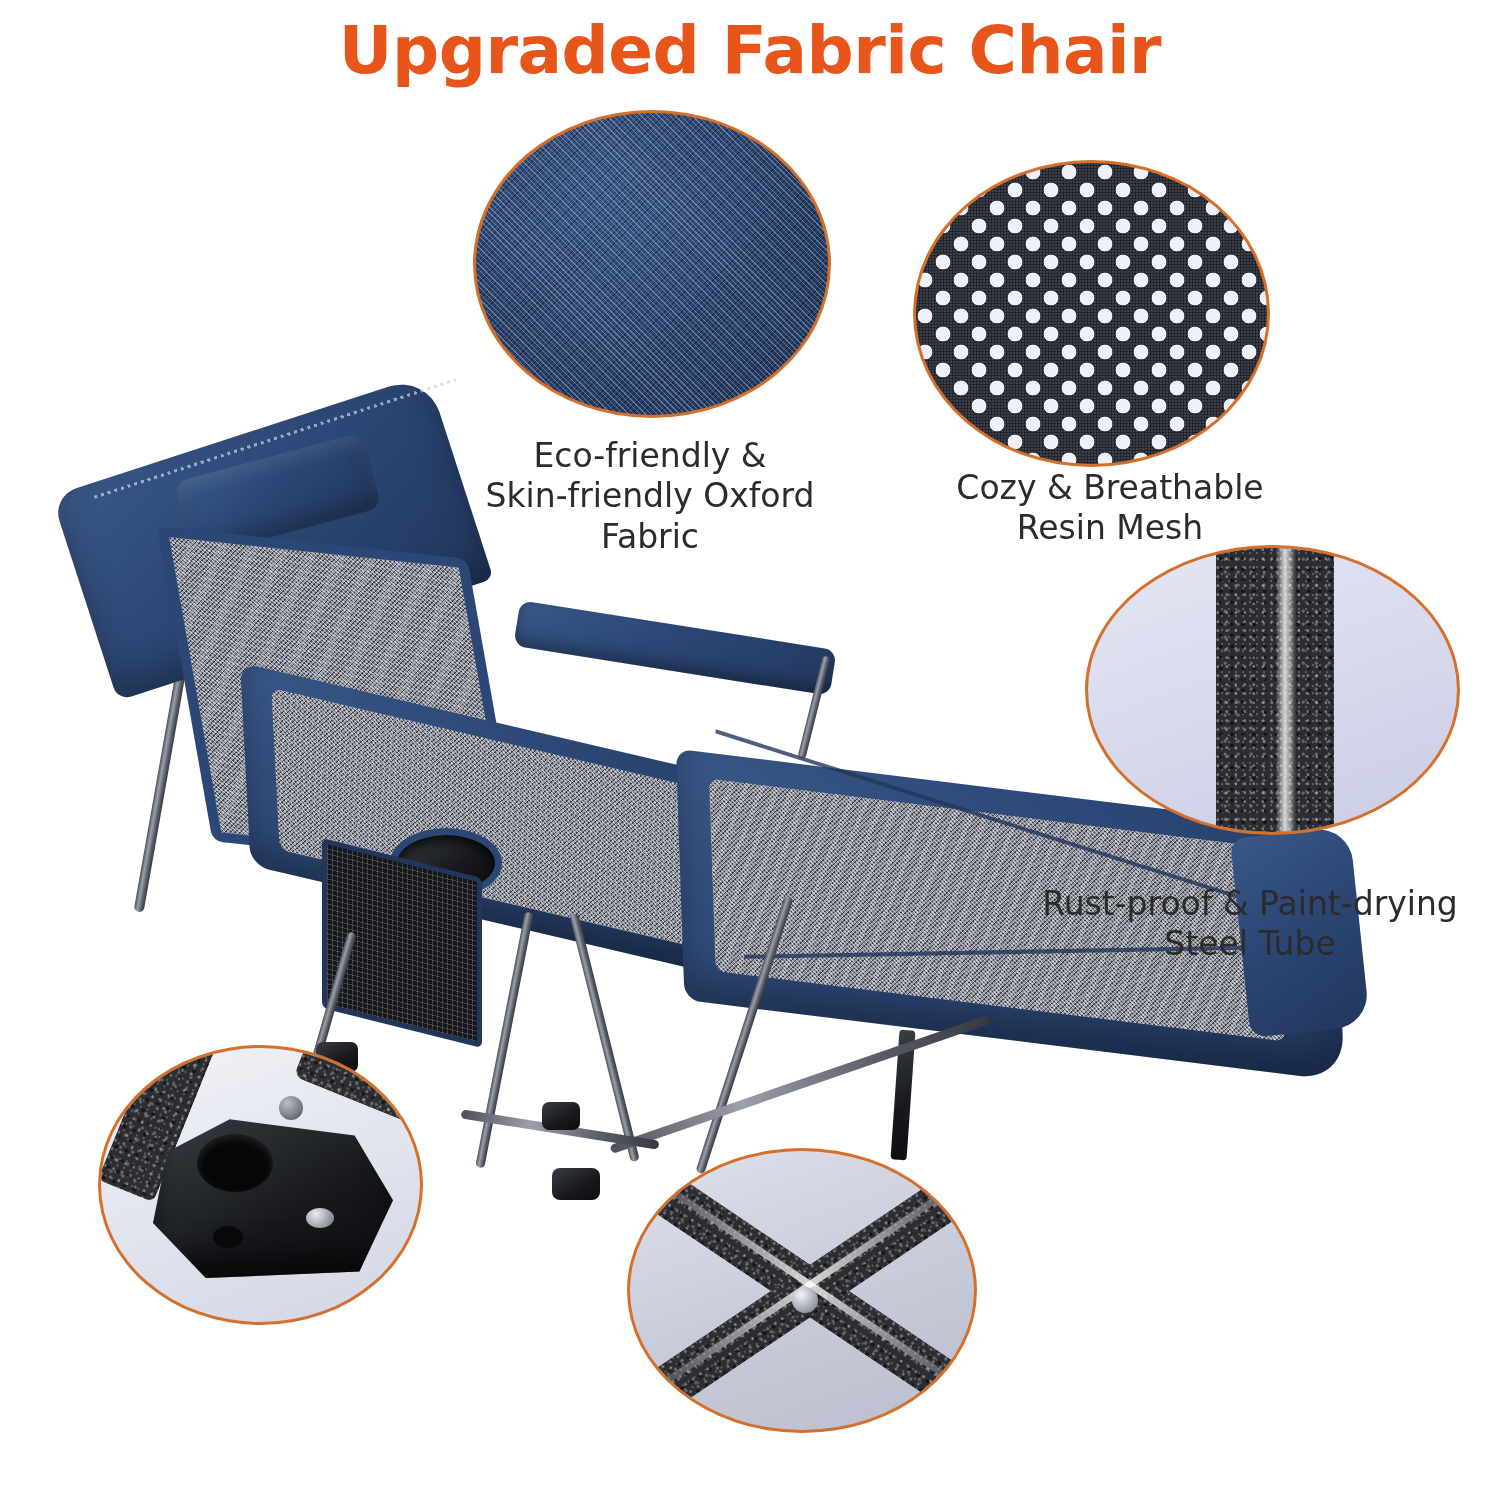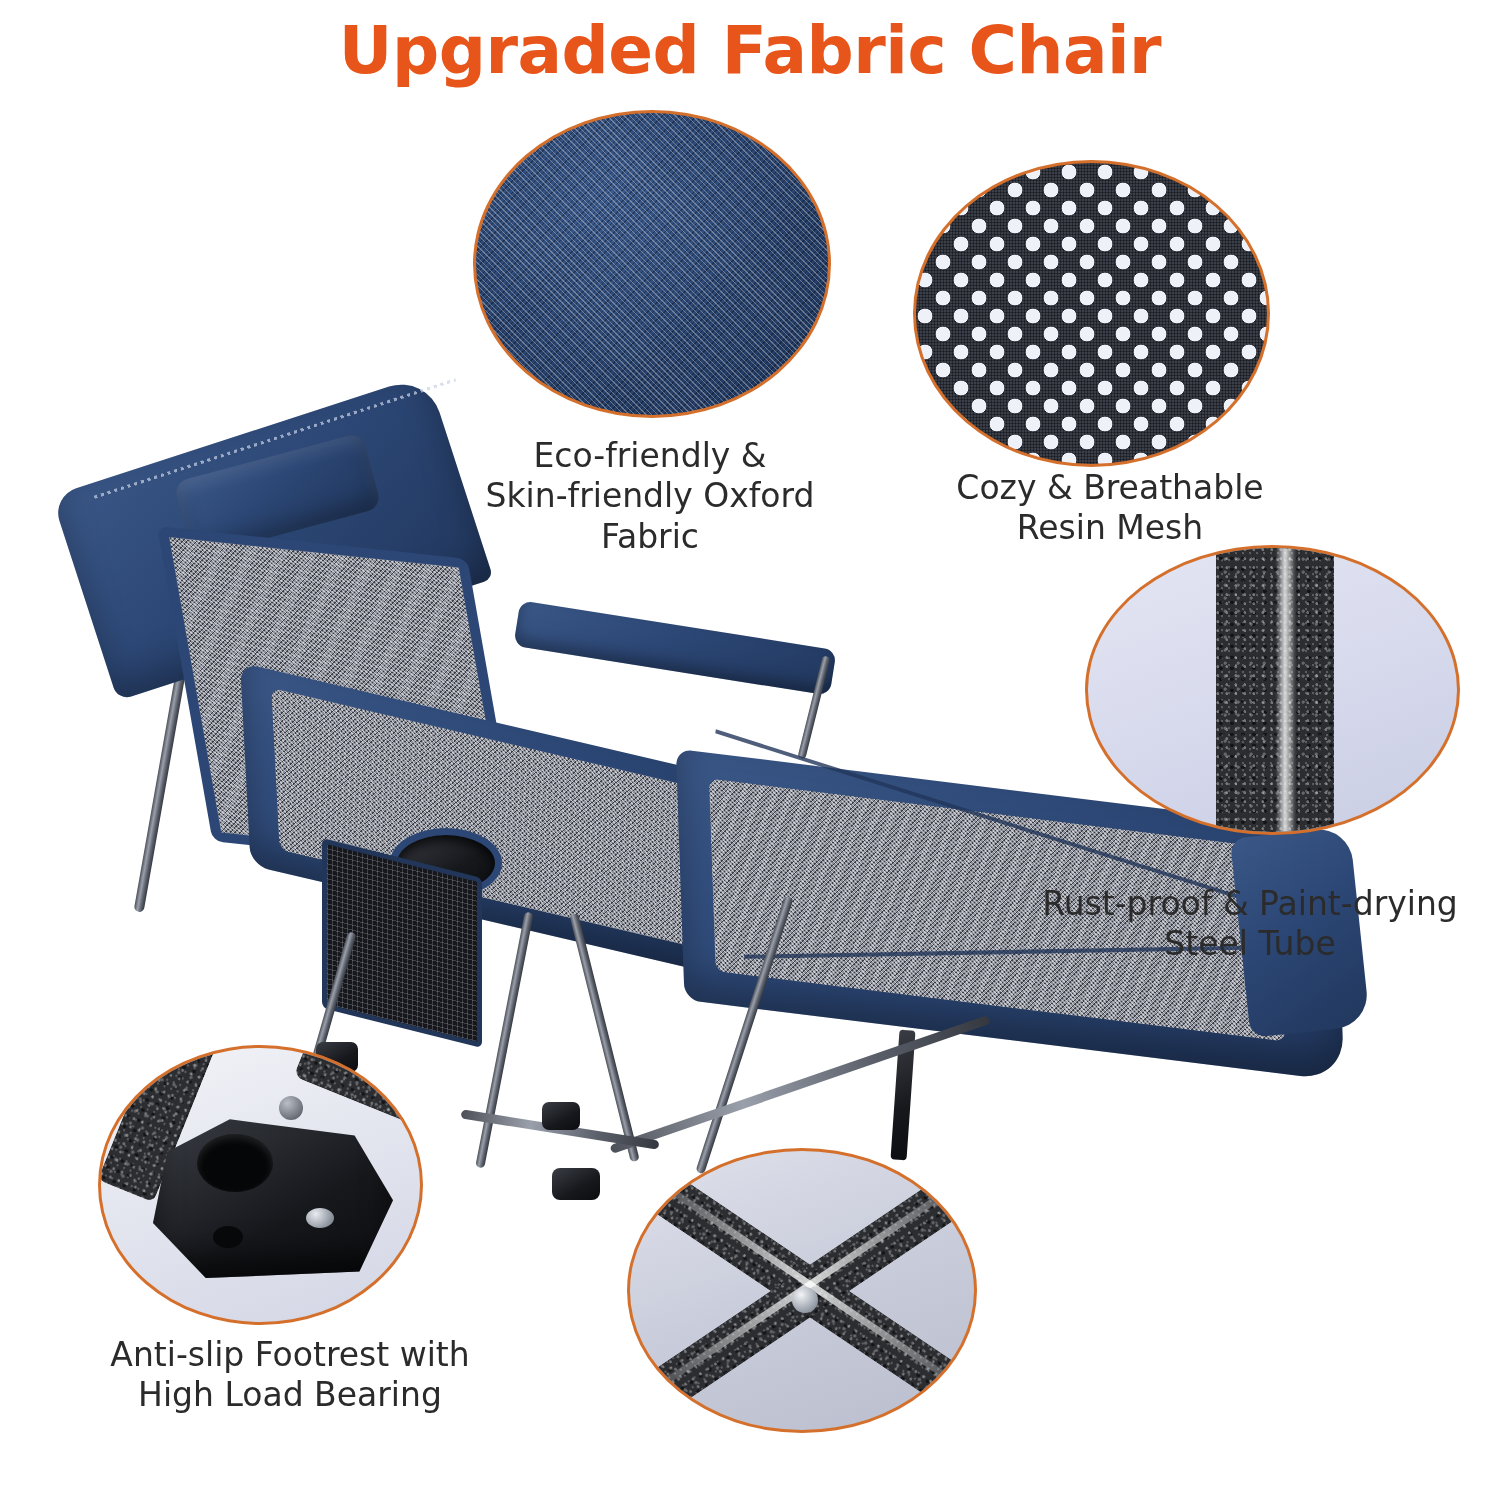--- a/index.html
+++ b/index.html
@@ -233,22 +233,20 @@
 
     <div style="position:absolute; left:112px; top:178px; width:30px; height:22px; border-radius:50%;
                 background:#07080a;"></div>
 
     <div style="position:absolute; left:205px; top:160px; width:28px; height:20px; border-radius:50%;
                 background:radial-gradient(circle at 35% 30%, #e9ebef 0%, #9aa0aa 60%, #6b7078 100%);"></div>
 
     <div style="position:absolute; left:178px; top:48px; width:24px; height:24px; border-radius:50%;
                 background:radial-gradient(circle at 35% 30%, #b9bec7 0%, #767b84 60%, #484c53 100%);"></div>
   </div>
-  <div class="caption" style="left:50px; top:1335px; width:480px;">Anti-slip Footrest with
-High Load Bearing</div>
 
   <div class="callout" style="left:627px; top:1148px; width:350px; height:285px;
               background:linear-gradient(160deg,#dfe2ec 0%, #c9ccda 50%, #b9bdcd 100%);">
     <div class="hammertone" style="position:absolute; left:-40px; top:118px; width:440px; height:44px; transform:rotate(34deg); border-radius:6px;"></div>
     <div class="hammertone" style="position:absolute; left:-40px; top:118px; width:440px; height:44px; transform:rotate(-34deg); border-radius:6px;"></div>
     <div style="position:absolute; left:-40px; top:130px; width:440px; height:7px; transform:rotate(34deg);
                 background:linear-gradient(90deg, rgba(255,255,255,0) 0%, rgba(255,255,255,.8) 50%, rgba(255,255,255,0) 100%);"></div>
     <div style="position:absolute; left:-40px; top:130px; width:440px; height:7px; transform:rotate(-34deg);
                 background:linear-gradient(90deg, rgba(255,255,255,0) 0%, rgba(255,255,255,.8) 50%, rgba(255,255,255,0) 100%);"></div>
     <div style="position:absolute; left:162px; top:136px; width:26px; height:26px; border-radius:50%;

